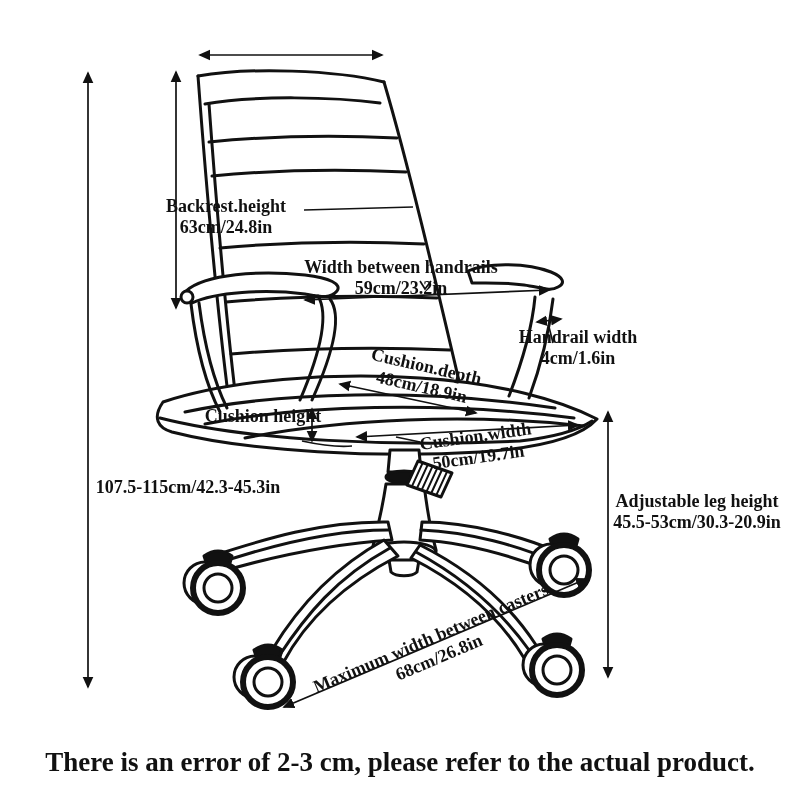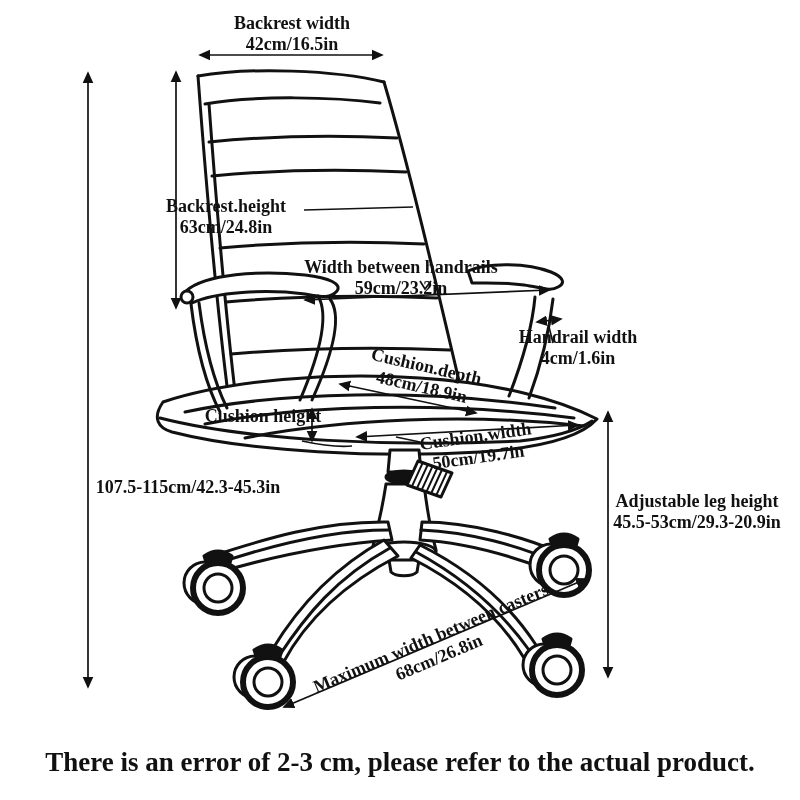--- a/index.html
+++ b/index.html
@@ -140,24 +140,20 @@
       <line x1="284" y1="707" x2="586" y2="579" marker-start="url(#arr)" marker-end="url(#arr)"></line>
       <path d="M304,210 L413,207"></path>
       <path d="M302,441 C325,446 341,447 352,446"></path>
       <path d="M420,442 L396,437"></path>
       <path d="M553,343 L549,327"></path>
       <path d="M420,281 L425,289 L431,281"></path>
     </g>
   </svg>
 
 
-  <div class="lbl" style="left:212px;top:13px;width:160px;">
-    <div>Backrest width</div>
-    <div>42cm/16.5in</div>
-  </div>
 
   <div class="lbl" style="left:146px;top:196px;width:160px;">
     <div>Backrest.height</div>
     <div>63cm/24.8in</div>
   </div>
 
   <div class="lbl" style="left:291px;top:257px;width:220px;text-align:center;">
     <div>Width between handrails</div>
     <div>59cm/23.2in</div>
   </div>
@@ -180,21 +176,21 @@
     <div>Cushion.width</div>
     <div>50cm/19.7in</div>
   </div>
 
   <div class="lbl" style="left:78px;top:477px;width:220px;">
     <div>107.5-115cm/42.3-45.3in</div>
   </div>
 
   <div class="lbl" style="left:602px;top:491px;width:190px;">
     <div>Adjustable leg height</div>
-    <div>45.5-53cm/29.3-20.9in</div>
+    <div>45.5-53cm/30.3-20.9in</div>
   </div>
 
   <div class="lbl rotm23" style="left:285px;top:627px;width:300px;">
     <div>Maximum width between casters</div>
     <div>68cm/26.8in</div>
   </div>
 
   <div id="footer">There is an error of 2-3 cm, please refer to the actual product.</div>
 </div>
 

